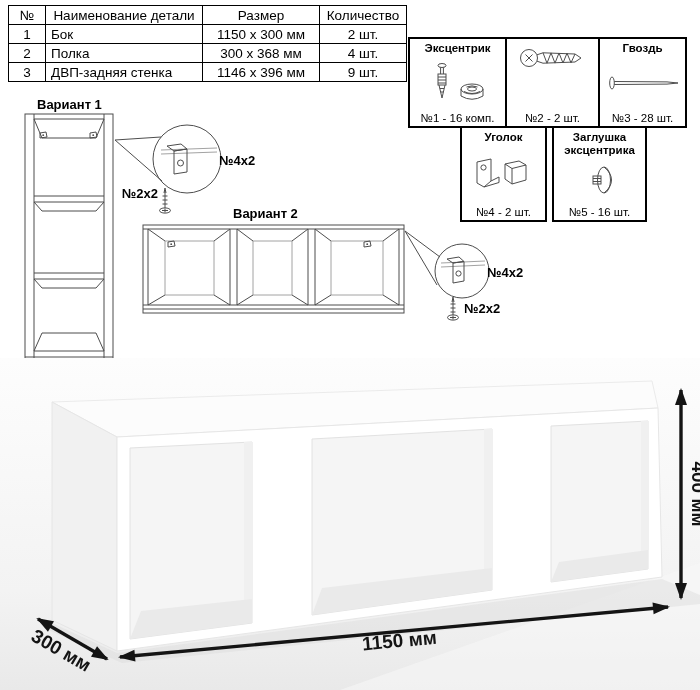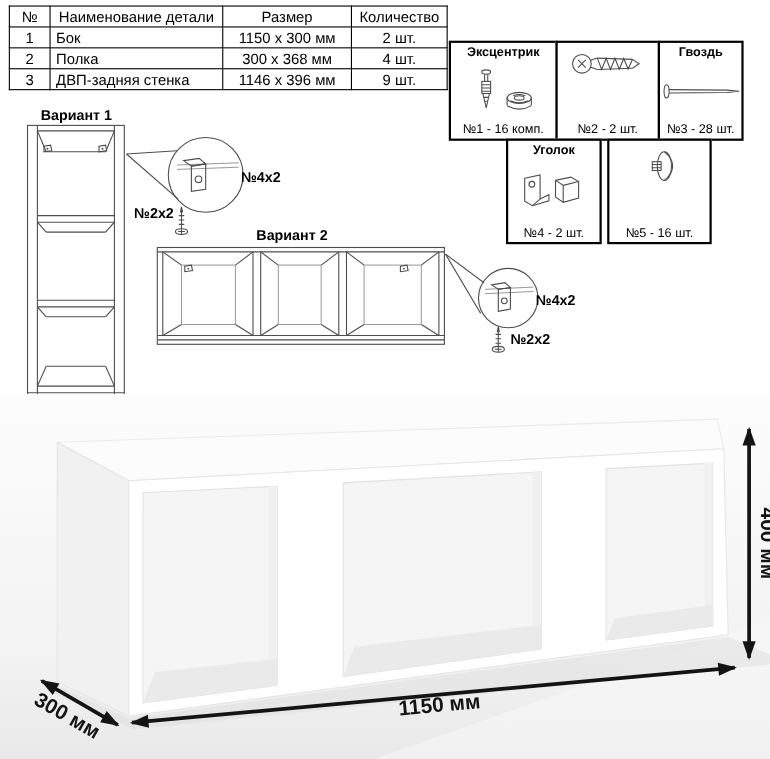--- a/index.html
+++ b/index.html
@@ -98,21 +98,21 @@
     <circle class="ln" cx="12" cy="16" r="8.5"></circle>
     <path class="ln" d="M8.5,12.5 L15.5,19.5 M15.5,12.5 L8.5,19.5"></path>
     <path class="ln" d="M20,12.8 L26,10.8 M20,19.2 L26,21.2"></path>
     <path class="ln" d="M26,10.8 L58,12 M26,21.2 L58,20"></path>
     <path class="ln" d="M26,10.8 L30,21.2 L34,10.9 L38,21.1 L42,11 L46,21 L50,11.2 L54,20.8 L58,12"></path>
     <path class="ln" d="M58,12 L64,16 L58,20"></path>
   </svg>
   <div class="hw-count">№2 - 2 шт.</div>
 </div>
 
-<div class="hw-cell" style="left:598px;top:37px;width:78px;height:91px;">
+<div class="hw-cell" style="left:598px;top:37px;width:89px;height:91px;">
   <div class="hw-title">Гвоздь</div>
   <svg class="hw-icon" style="position:static" width="80" height="26" viewBox="0 0 80 26">
     <ellipse class="ln" cx="9" cy="13" rx="2.3" ry="6"></ellipse>
     <path class="ln" d="M11.3,11.5 L64,11.9 L75,13 L64,14.1 L11.3,14.5"></path>
   </svg>
   <div class="hw-count">№3 - 28 шт.</div>
 </div>
 
 <div class="hw-cell" style="left:460px;top:126px;width:87px;height:96px;">
   <div class="hw-title">Уголок</div>
@@ -120,20 +120,21 @@
     <path class="ln" d="M6,9 L20,6 L20,28 L13,34 L6,30 Z"></path>
     <circle class="ln" cx="12.5" cy="14.5" r="2.6"></circle>
     <path class="ln" d="M13,34 L28,29.5 L28,24 L20,28"></path>
     <path class="ln" d="M34,11 L48,8 L55,12 L55,27 L41,31 L34,26 Z"></path>
     <path class="ln" d="M34,11 L41,15.5 L41,31 M41,15.5 L55,12"></path>
   </svg>
   <div class="hw-count">№4 - 2 шт.</div>
 </div>
 
 <div class="hw-cell" style="left:552px;top:126px;width:95px;height:96px;">
+  <div class="hw-title">Заглушка эксцентрика</div>
   <svg class="hw-icon" style="position:static" width="60" height="42" viewBox="0 0 60 42">
     <ellipse class="ln" cx="34" cy="20" rx="6.5" ry="13"></ellipse>
     <path class="ln" d="M34,7 Q41.5,13 41.5,20 Q41.5,27 34,33"></path>
     <rect class="ln" x="23" y="16" width="8" height="8"></rect>
     <path class="ln" d="M23,18.5 h8 M23,21.5 h8"></path>
   </svg>
   <div class="hw-count">№5 - 16 шт.</div>
 </div>
 
 <div class="variant-title" style="left:37px;top:97px;">Вариант 1</div>

